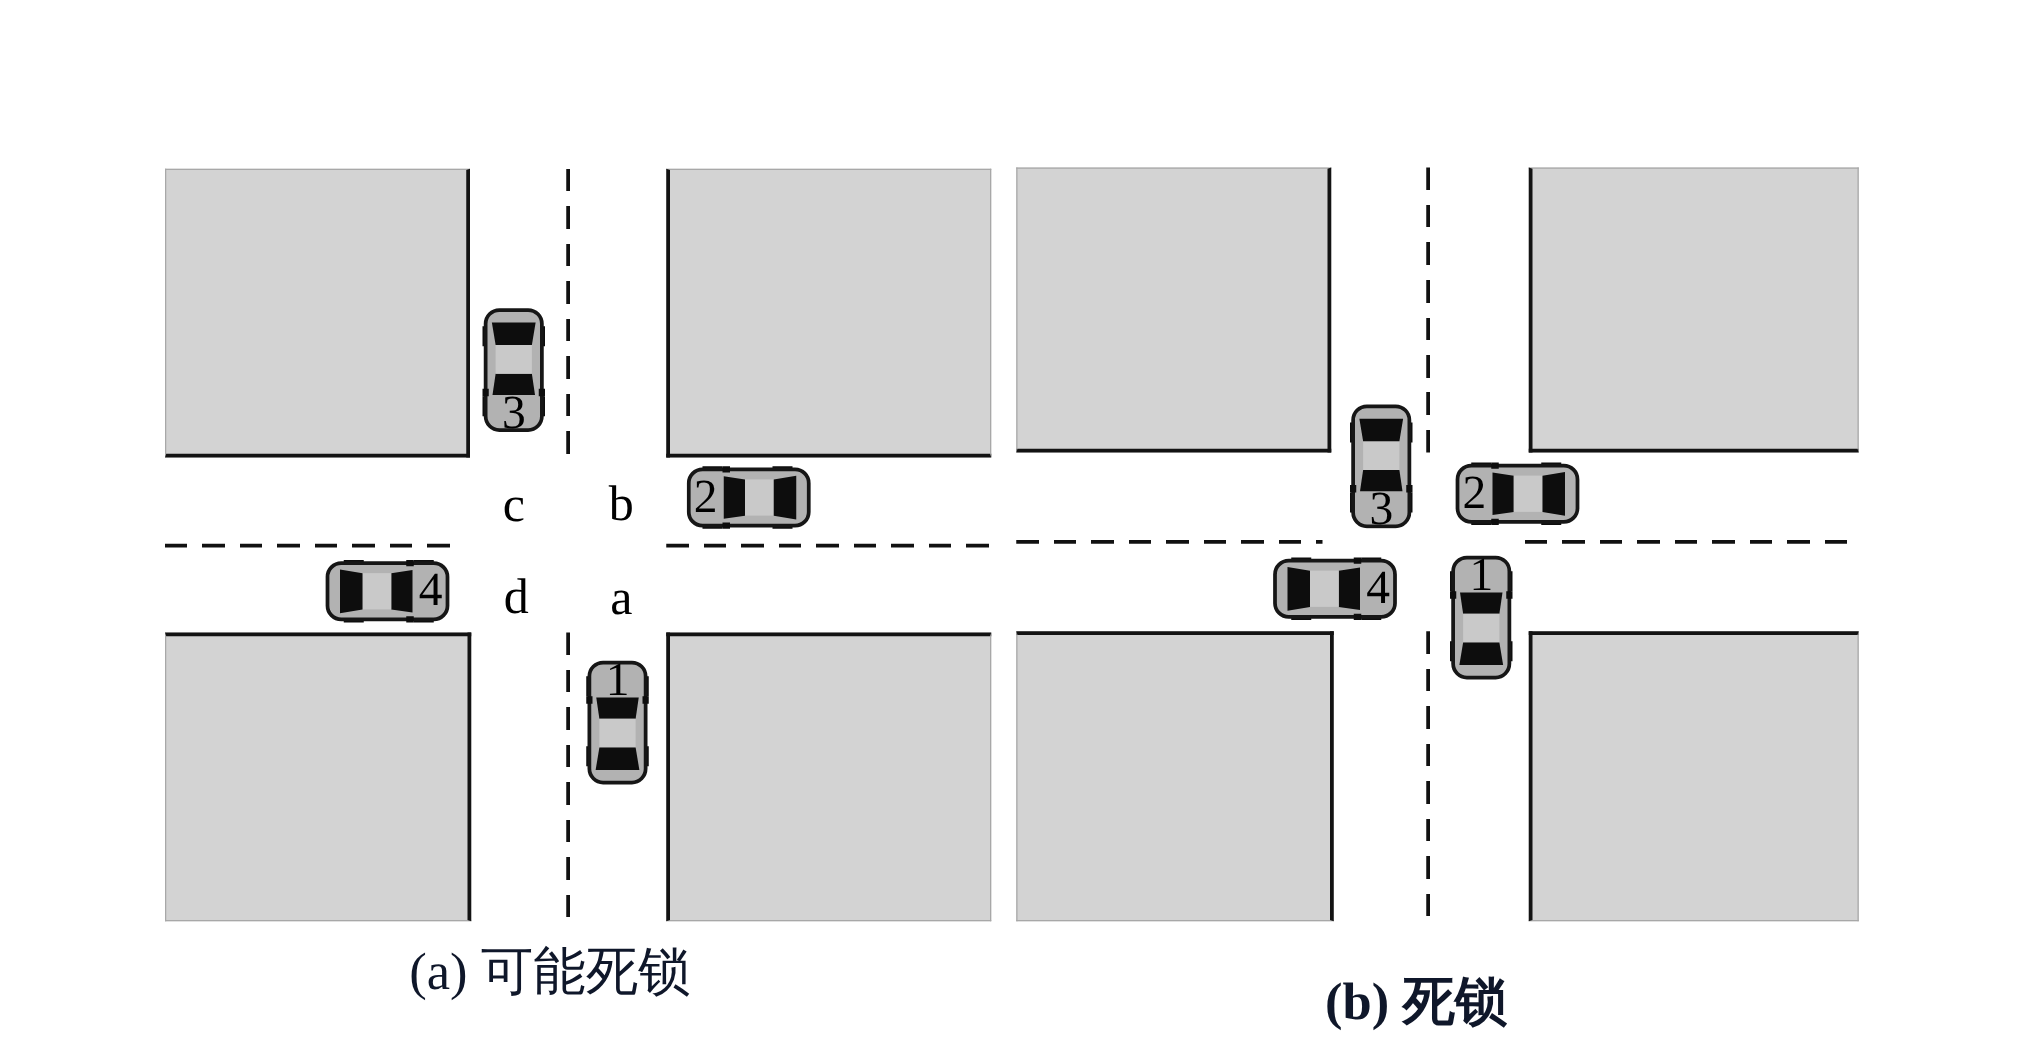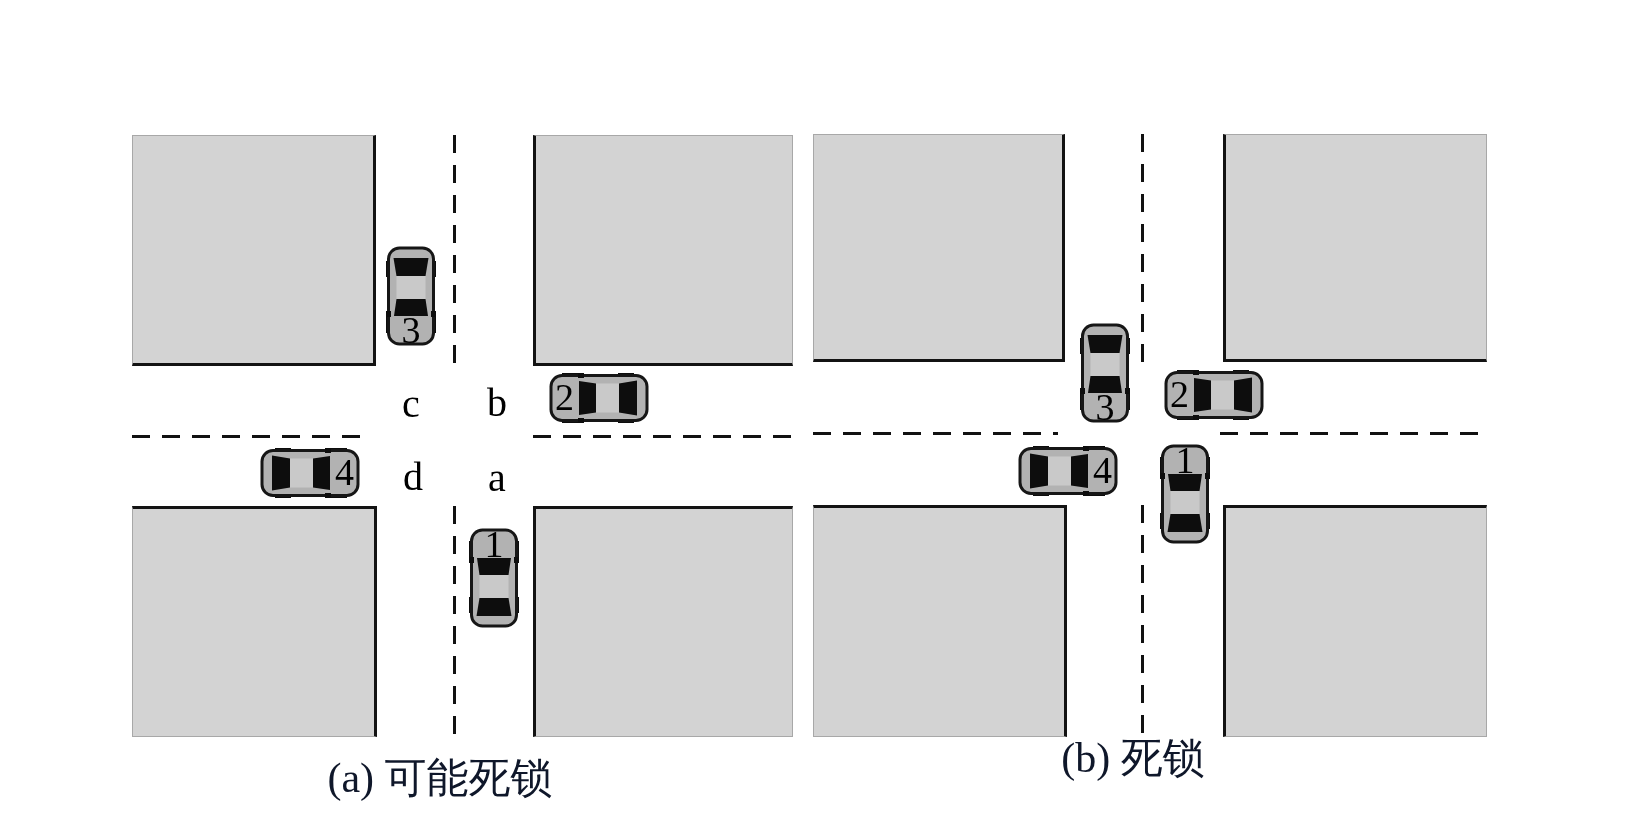--- a/index.html
+++ b/index.html
@@ -149,16 +149,16 @@
         </svg>
       <span class="car-num">4</span>
     </div>
     <div class="car north" style="left:1159px;top:444px;">
       <svg class="car-svg">
           <use href="#car-shape"></use>
         </svg>
       <span class="car-num">1</span>
     </div>
 
-    <div class="caption" style="left:1133px;top:734px;">(b) 死锁</div>
+    <div class="caption" style="left:1133px;top:778px;font-weight:bold;">(b) 死锁</div>
   </section>
 
 </div>
 
 </body></html>

